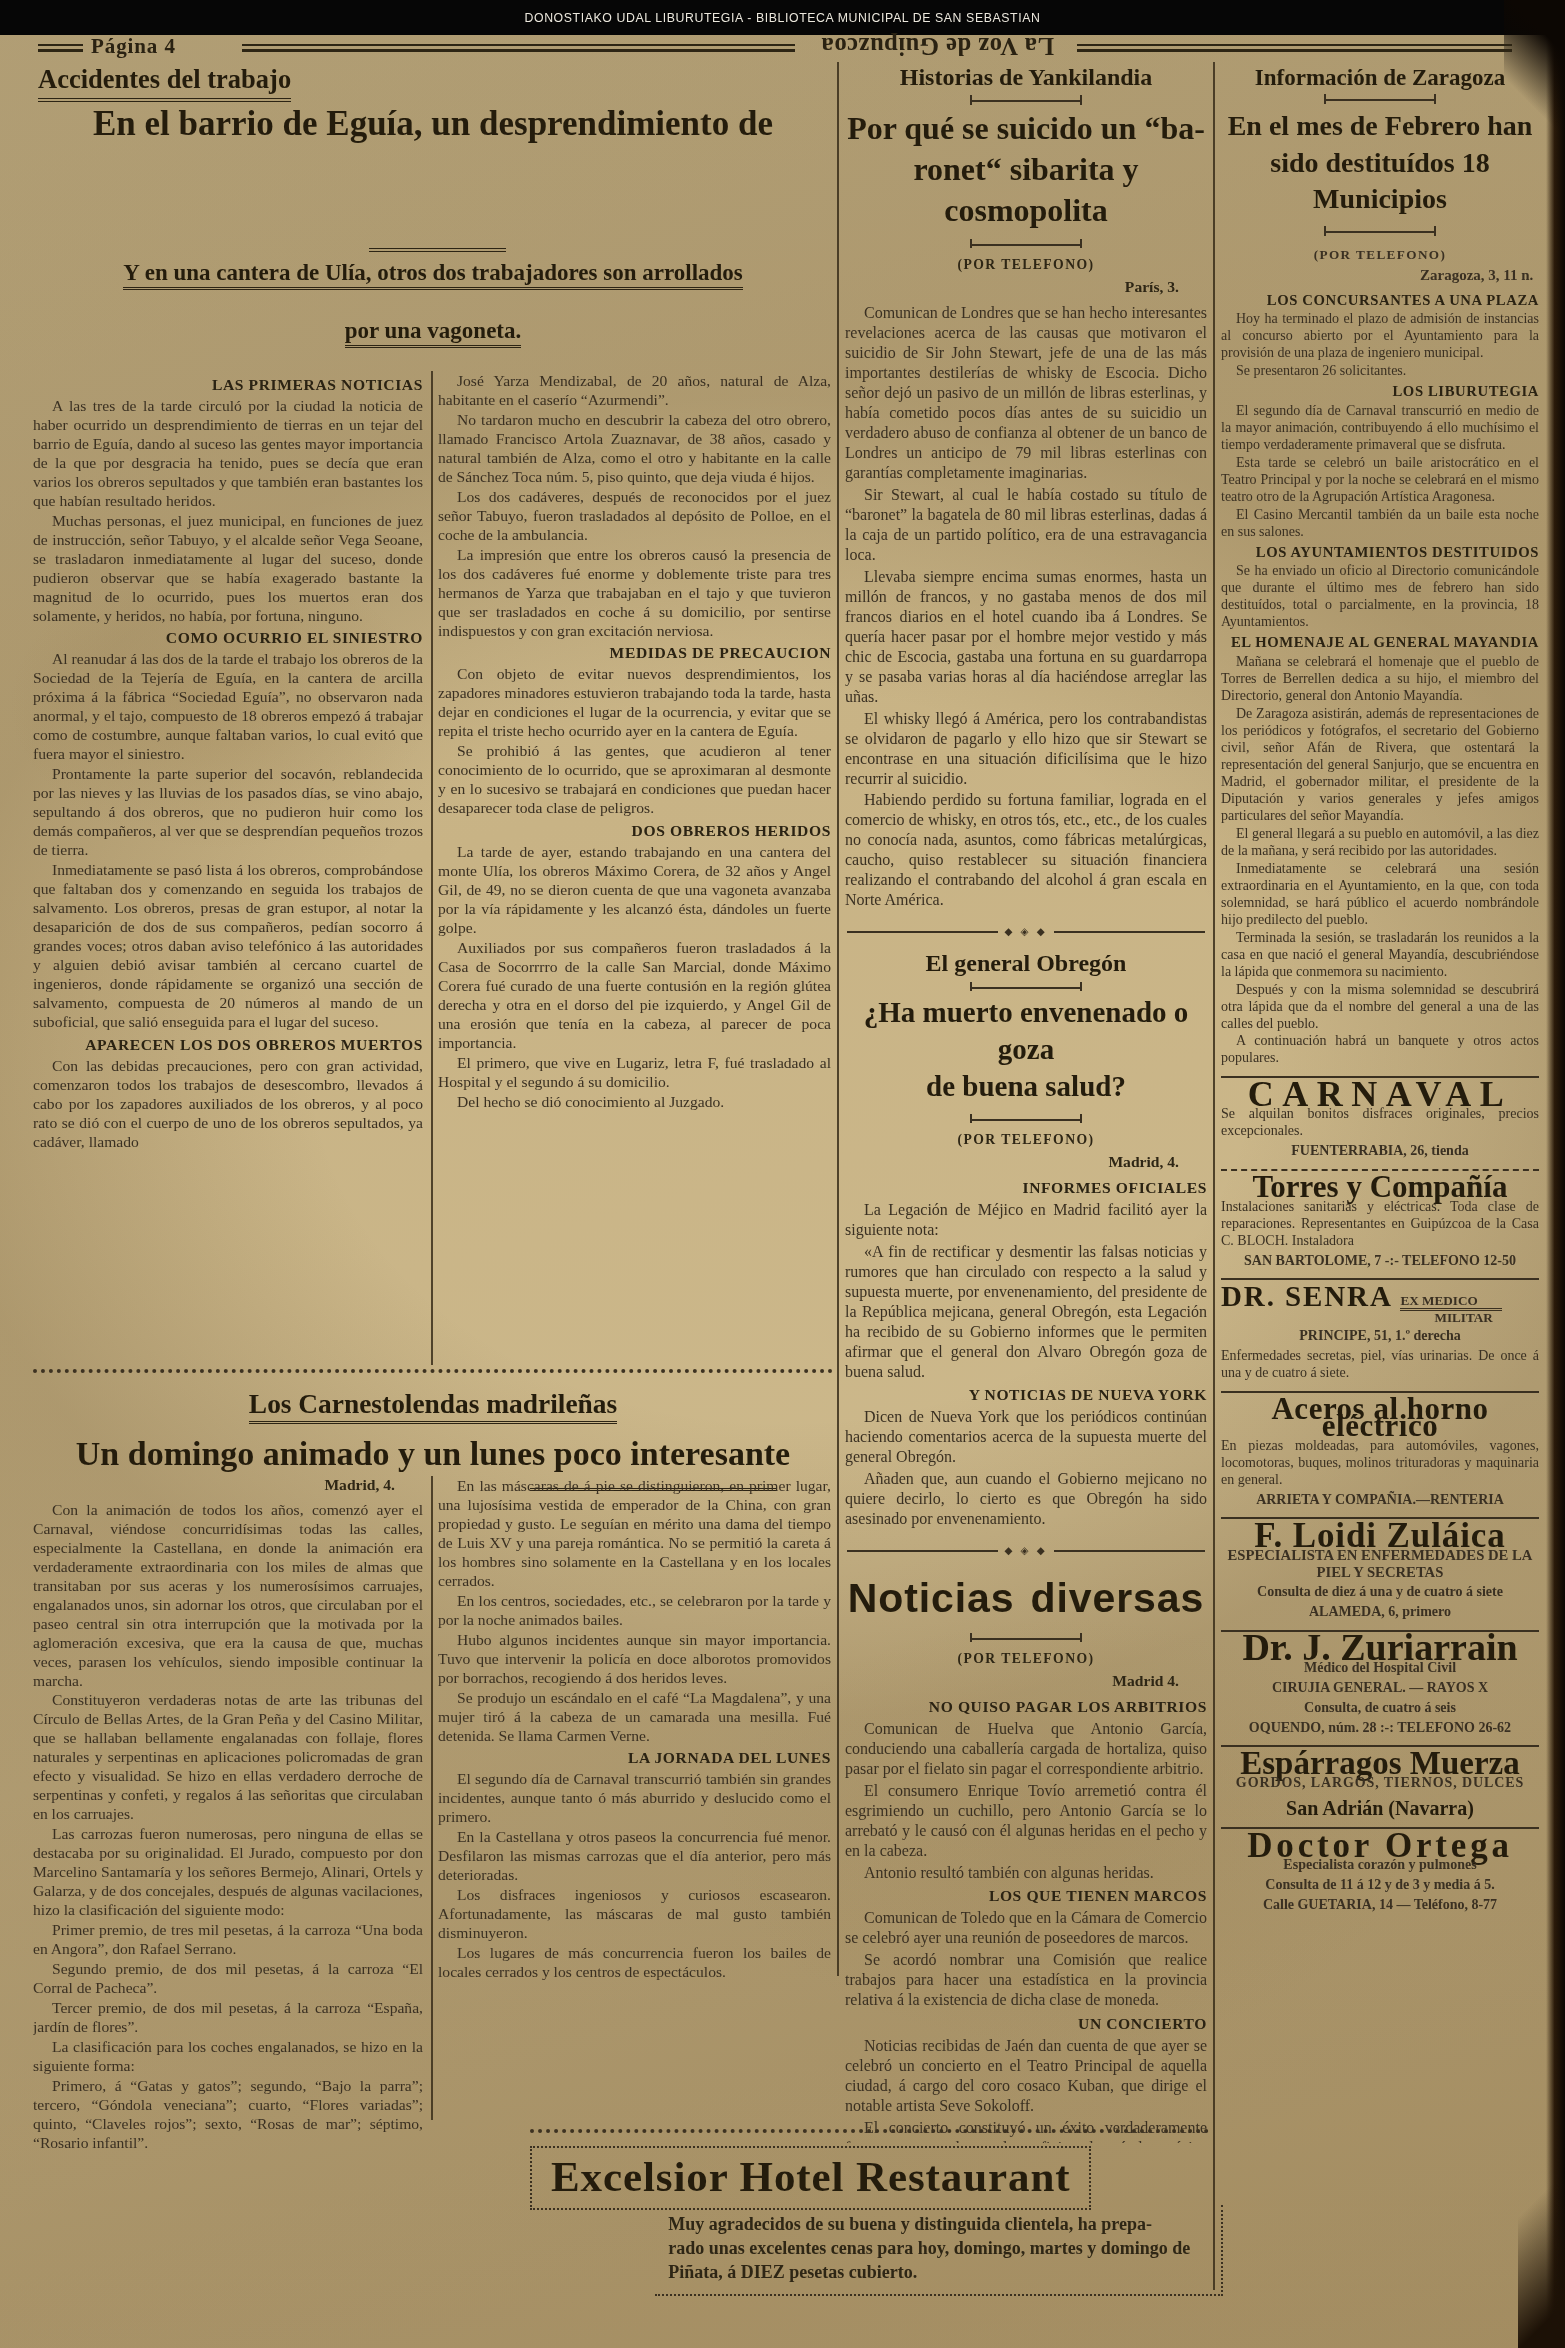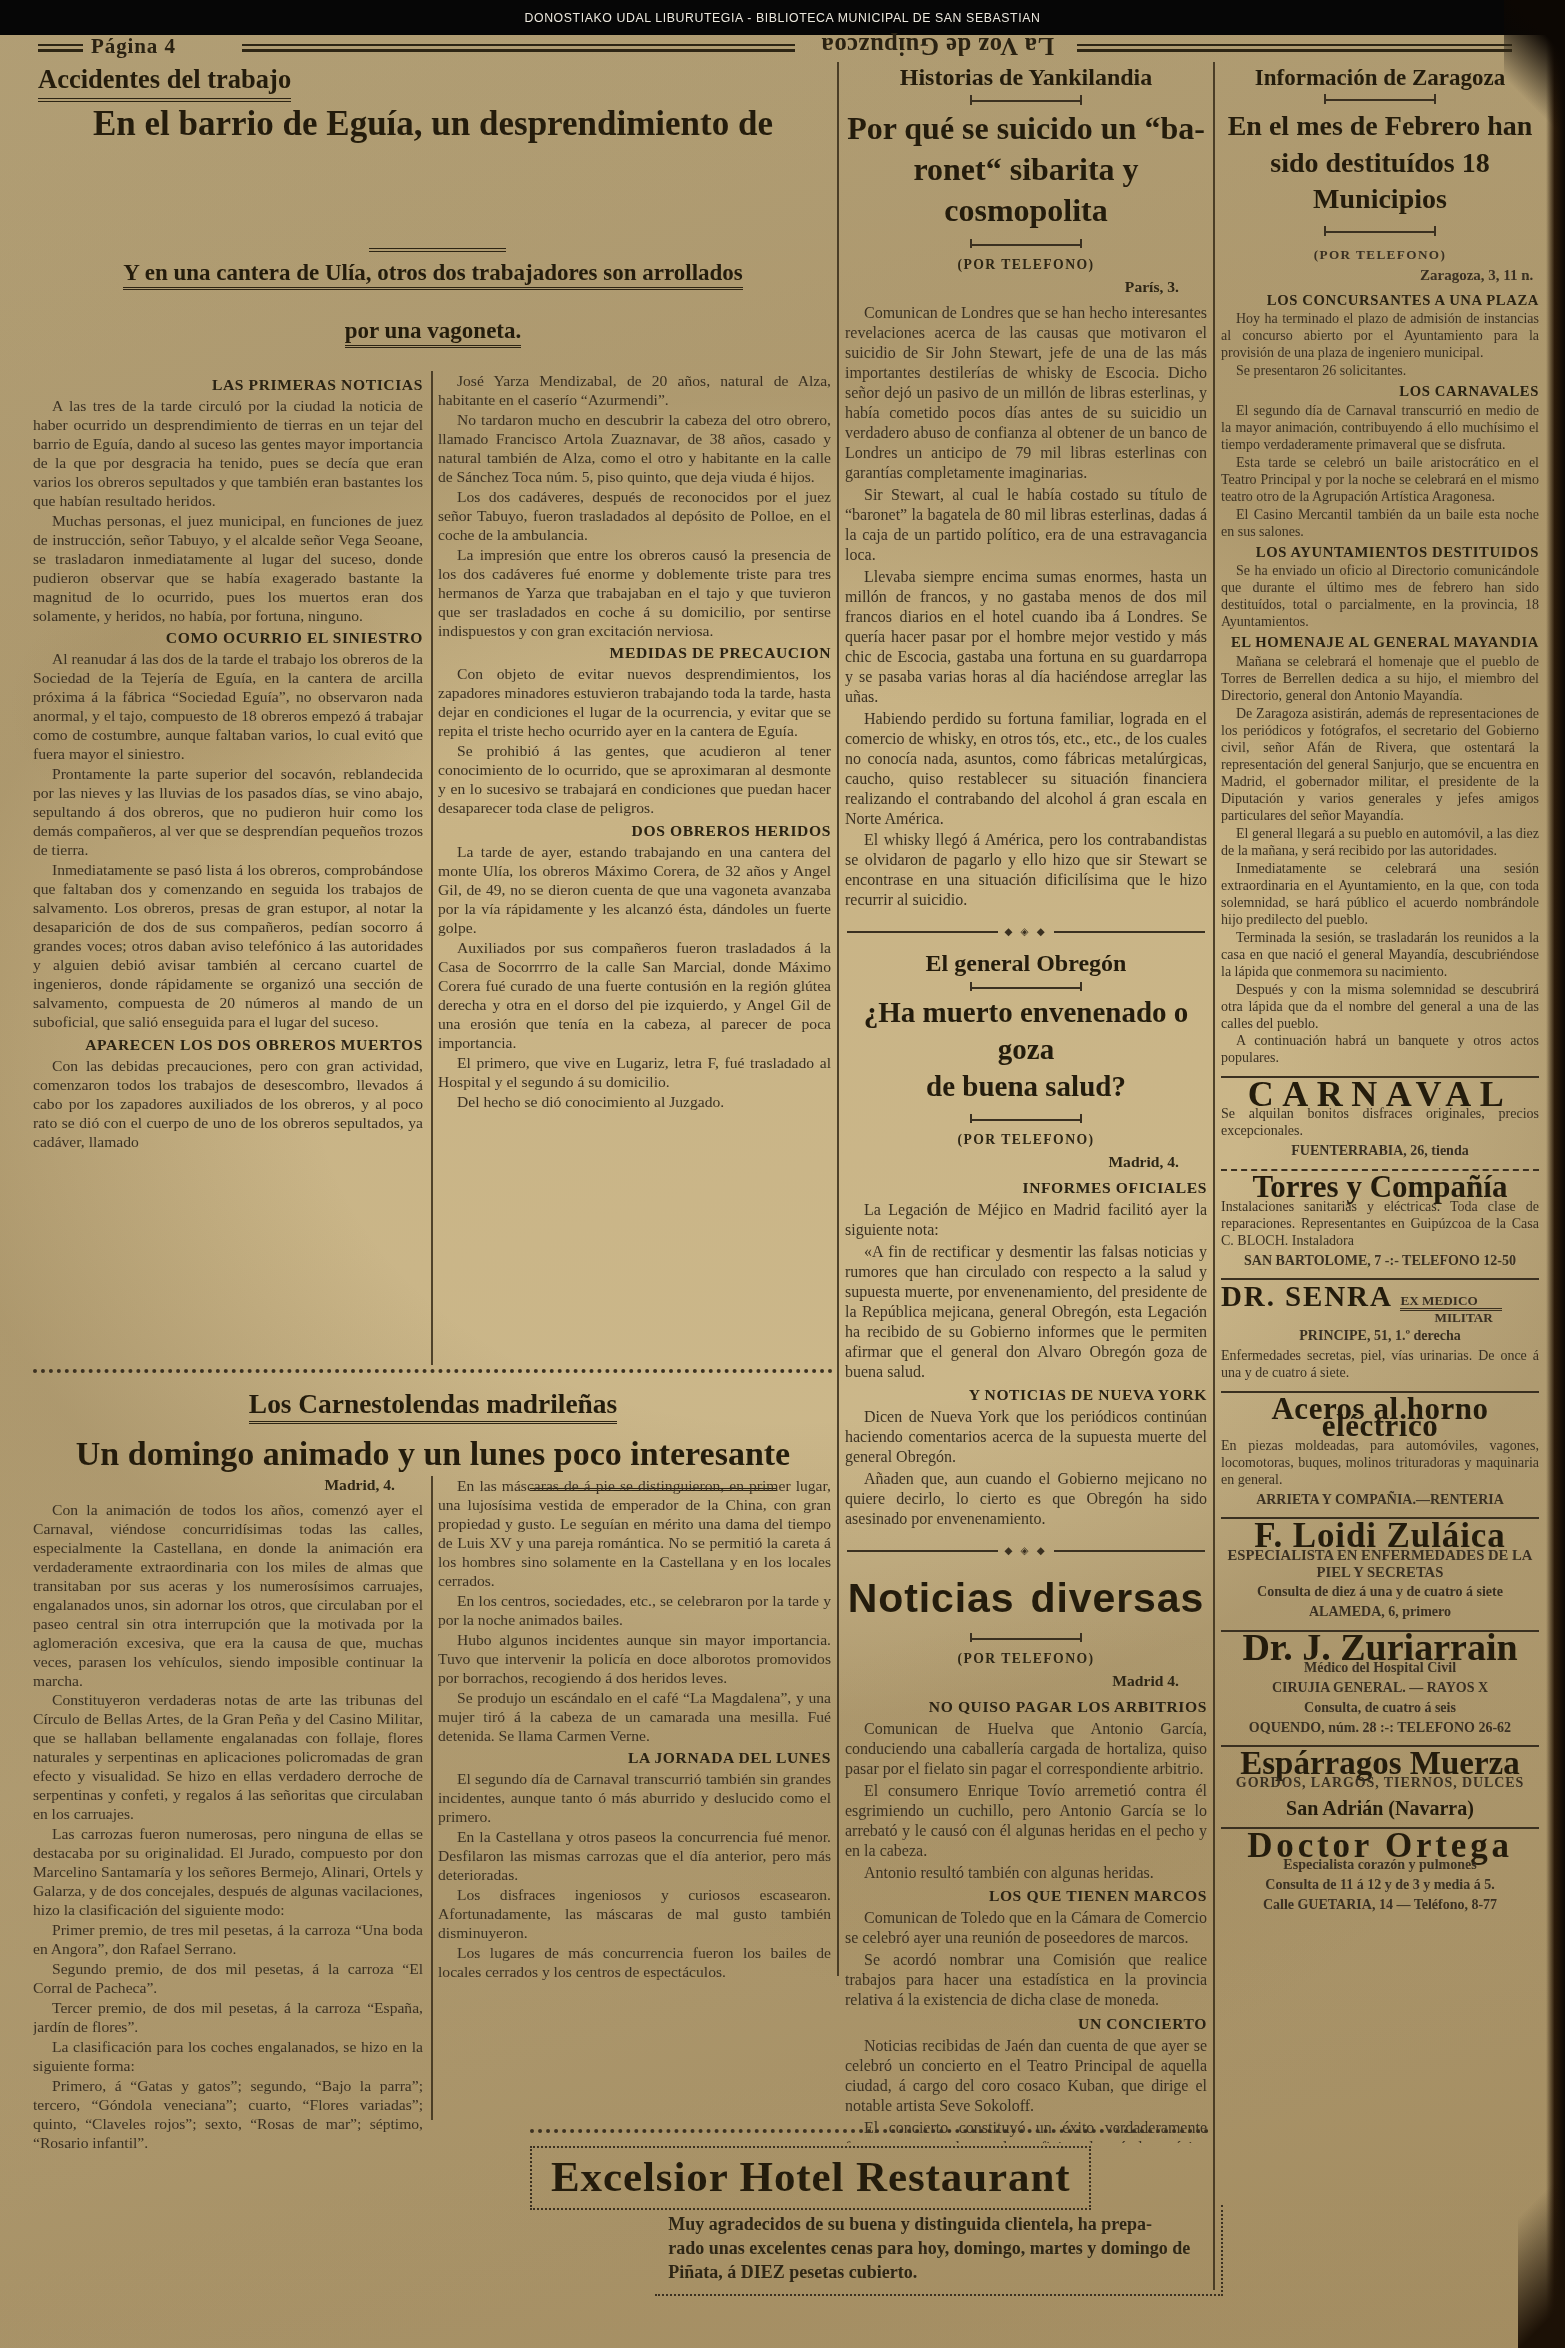--- a/index.html
+++ b/index.html
@@ -209,22 +209,22 @@
       <span>ronet“ sibarita y</span><br>
       <span>cosmopolita</span>
     </h2>
     <div class="orn-small"></div>
     <div class="byline">(POR TELEFONO)</div>
     <div class="dateline">París, 3.</div>
     <div>
         <p class="bp">Comunican de Londres que se han hecho interesantes revelaciones acerca de las causas que motivaron el suicidio de Sir John Stewart, jefe de una de las más importantes destilerías de whisky de Escocia. Dicho señor dejó un pasivo de un millón de libras esterlinas, y había cometido pocos días antes de su suicidio un verdadero abuso de confianza al obtener de un banco de Londres un anticipo de 79 mil libras esterlinas con garantías completamente imaginarias.</p>
         <p class="bp">Sir Stewart, al cual le había costado su título de “baronet” la bagatela de 80 mil libras esterlinas, dadas á la caja de un partido político, era de una estravagancia loca.</p>
         <p class="bp">Llevaba siempre encima sumas enormes, hasta un millón de francos, y no gastaba menos de dos mil francos diarios en el hotel cuando iba á Londres. Se quería hacer pasar por el hombre mejor vestido y más chic de Escocia, gastaba una fortuna en su guardarropa y se pasaba varias horas al día haciéndose arreglar las uñas.</p>
+        <p class="bp">El whisky llegó á América, pero los contrabandistas se olvidaron de pagarlo y ello hizo que sir Stewart se encontrase en una situación dificilísima que le hizo recurrir al suicidio.</p>
         <p class="bp">Habiendo perdido su fortuna familiar, lograda en el comercio de whisky, en otros tós, etc., etc., de los cuales no conocía nada, asuntos, como fábricas metalúrgicas, caucho, quiso restablecer su situación financiera realizando el contrabando del alcohol á gran escala en Norte América.</p>
-        <p class="bp">El whisky llegó á América, pero los contrabandistas se olvidaron de pagarlo y ello hizo que sir Stewart se encontrase en una situación dificilísima que le hizo recurrir al suicidio.</p>
       </div>
 
     <div class="orn-long">
       <div class="l"></div>
         <span class="g">◆ ◈ ◆</span>
         <div class="l"></div>
     </div>
 
     <div class="mid-kicker">El general Obregón</div>
     <div class="orn-small"></div>
@@ -276,21 +276,21 @@
       <span>sido destituídos 18</span><br>
       <span>Municipios</span>
     </h2>
     <div class="orn-small"></div>
     <div class="r-byline">(POR TELEFONO)</div>
     <div class="r-date">Zaragoza, 3, 11 n.</div>
     <div>
         <div class="sh">LOS CONCURSANTES A UNA PLAZA</div>
         <p class="bp">Hoy ha terminado el plazo de admisión de instancias al concurso abierto por el Ayuntamiento para la provisión de una plaza de ingeniero municipal.</p>
         <p class="bp">Se presentaron 26 solicitantes.</p>
-        <div class="sh">LOS CARNAVALES</div>
+        <div class="sh">LOS LIBURUTEGIA</div>
         <p class="bp">El segundo día de Carnaval transcurrió en medio de la mayor animación, contribuyendo á ello muchísimo el tiempo verdaderamente primaveral que se disfruta.</p>
         <p class="bp">Esta tarde se celebró un baile aristocrático en el Teatro Principal y por la noche se celebrará en el mismo teatro otro de la Agrupación Artística Aragonesa.</p>
         <p class="bp">El Casino Mercantil también da un baile esta noche en sus salones.</p>
         <div class="sh">LOS AYUNTAMIENTOS DESTITUIDOS</div>
         <p class="bp">Se ha enviado un oficio al Directorio comunicándole que durante el último mes de febrero han sido destituídos, total o parcialmente, en la provincia, 18 Ayuntamientos.</p>
         <div class="sh">EL HOMENAJE AL GENERAL MAYANDIA</div>
         <p class="bp">Mañana se celebrará el homenaje que el pueblo de Torres de Berrellen dedica a su hijo, el miembro del Directorio, general don Antonio Mayandía.</p>
         <p class="bp">De Zaragoza asistirán, además de representaciones de los periódicos y fotógrafos, el secretario del Gobierno civil, señor Afán de Rivera, que ostentará la representación del general Sanjurjo, que se encuentra en Madrid, el gobernador militar, el presidente de la Diputación y varios generales y jefes amigos particulares del señor Mayandía.</p>
         <p class="bp">El general llegará a su pueblo en automóvil, a las diez de la mañana, y será recibido por las autoridades.</p>
         <p class="bp">Inmediatamente se celebrará una sesión extraordinaria en el Ayuntamiento, en la que, con toda solemnidad, se hará público el acuerdo nombrándole hijo predilecto del pueblo.</p>

